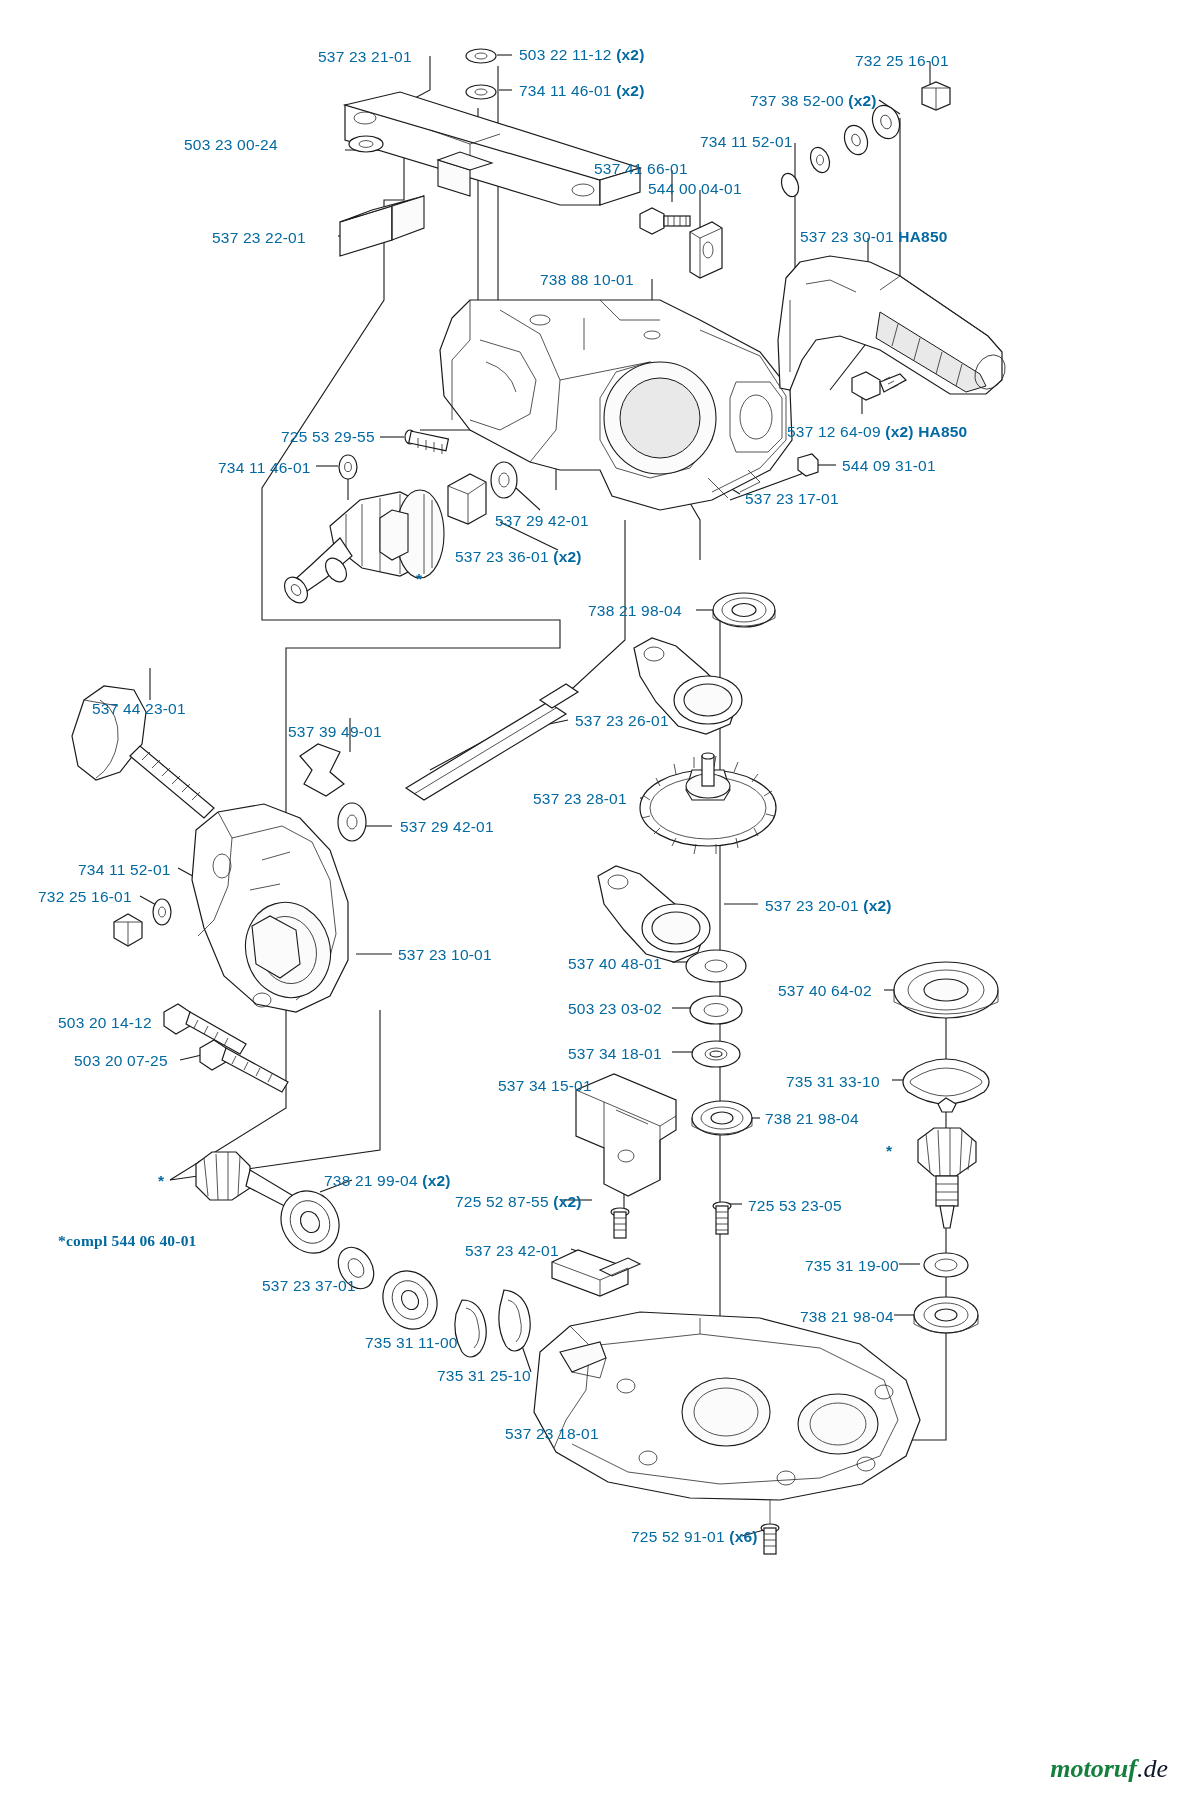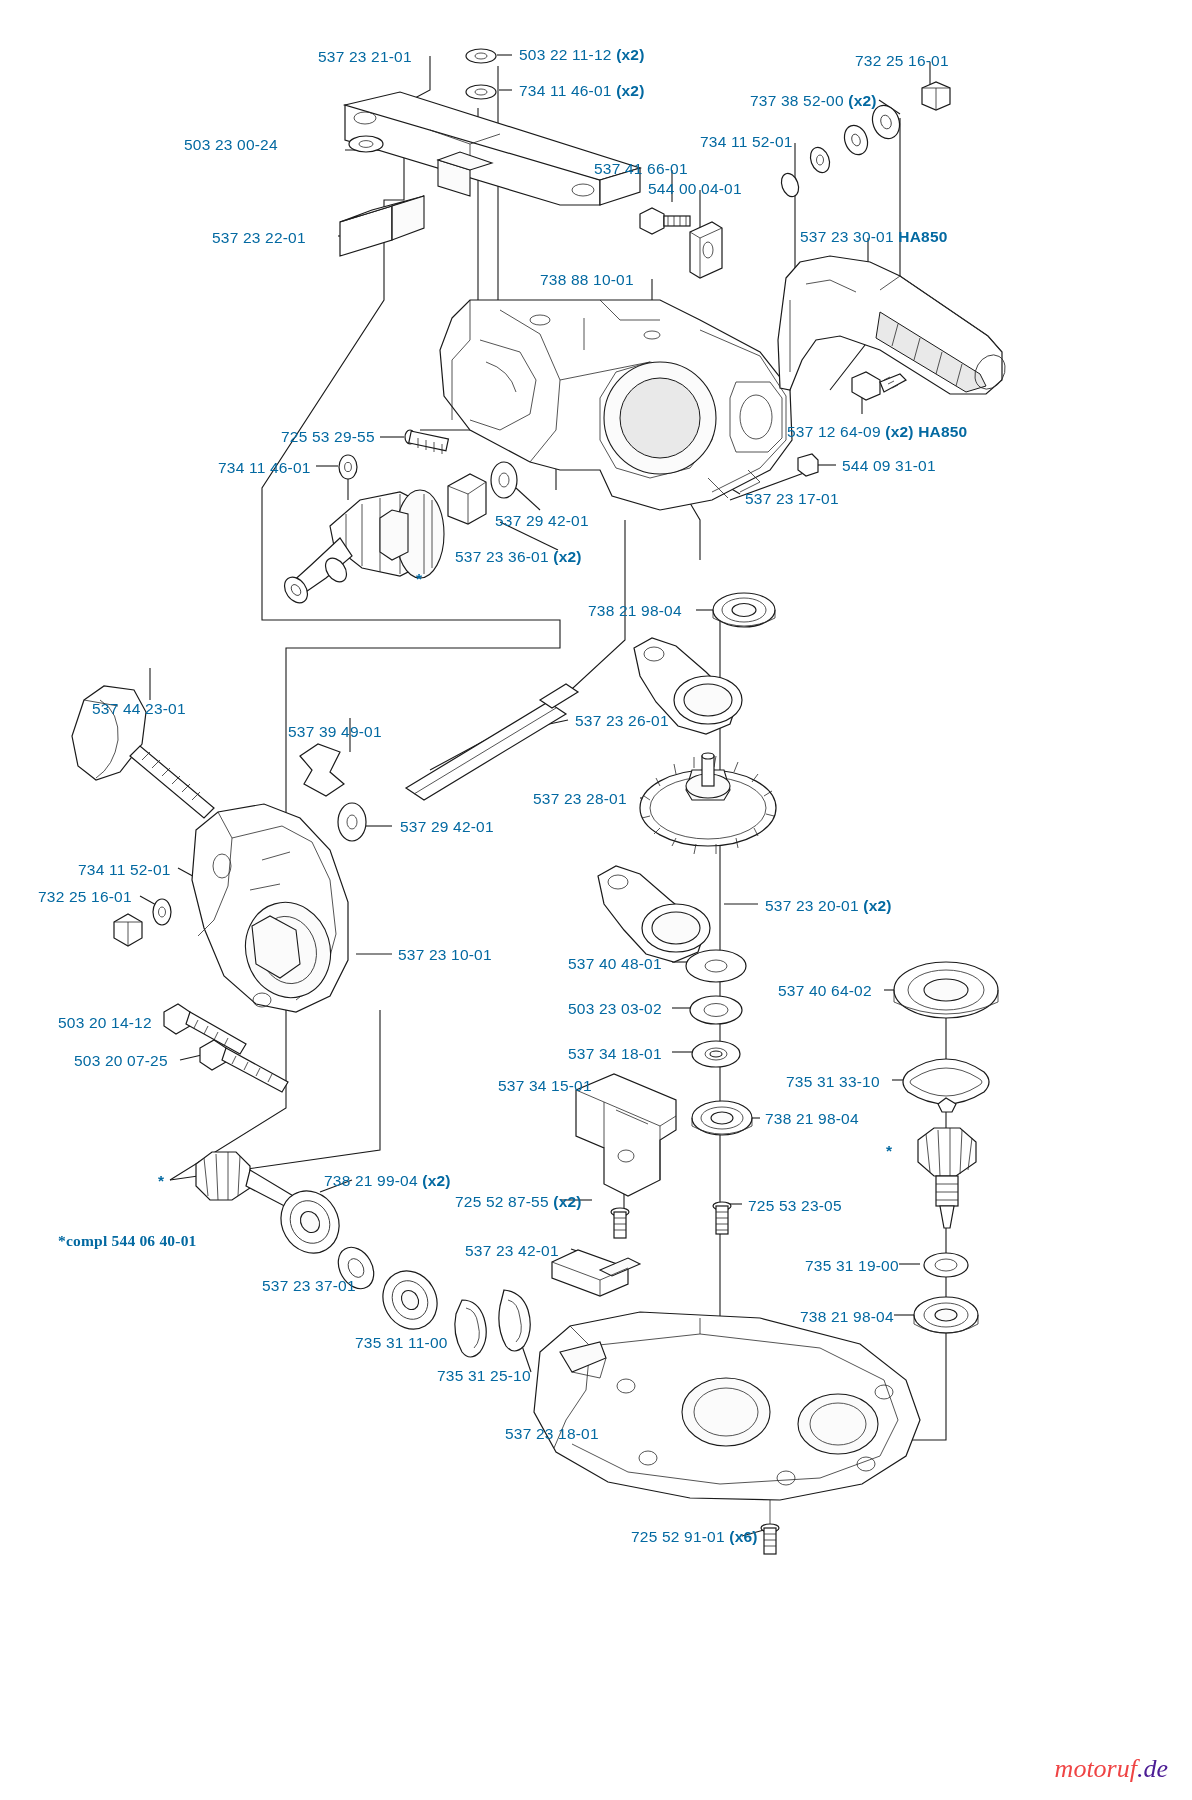--- a/index.html
+++ b/index.html
@@ -33,22 +33,22 @@
   .wm {
     position: absolute;
     right: 24px;
     bottom: 16px;
     font-size: 26px;
     font-family: "Liberation Serif", serif;
     font-style: italic;
     color: #c8a23a;
     white-space: nowrap;
   }
-  .wm .orange { color: #ef4444; font-weight: normal; font-style: italic; }
-  .wm .grey { color: #4c1d95; }
+  .wm .orange { color: #15803d; font-weight: bold; font-style: italic; }
+  .wm .grey { color: #0f172a; }
   svg { display: block; }
   .ln { stroke: #1a1a1a; stroke-width: 1.1; fill: none; }
   .sh { stroke: #1a1a1a; stroke-width: 1.2; fill: #ffffff; }
   .sh2 { stroke: #1a1a1a; stroke-width: 1.1; fill: #fbfbfb; }
   .shd { stroke: #1a1a1a; stroke-width: 1.0; fill: #e9e9e9; }
   .thin { stroke: #2a2a2a; stroke-width: 0.8; fill: none; }
 </style>
 </head>
 <body>
 
@@ -518,21 +518,21 @@
 <div class="lbl" style="left:498px; top:1077px;"><span>537 34 15-01</span></div>
 <div class="lbl" style="left:765px; top:1110px;"><span>738 21 98-04</span></div>
 <div class="lbl" style="left:288px; top:1172px;margin-left:36px;"><span>738 21 99-04</span> <span class="b">(x2)</span></div>
 <div class="lbl" style="left:455px; top:1193px;"><span>725 52 87-55</span> <span class="b">(x2)</span></div>
 <div class="lbl" style="left:748px; top:1197px;"><span>725 53 23-05</span></div>
 <div class="lbl bold" style="left:58px; top:1232px;font-family:Liberation Serif, serif;"><span>*compl 544 06 40-01</span></div>
 <div class="lbl" style="left:805px; top:1257px;"><span>735 31 19-00</span></div>
 <div class="lbl" style="left:465px; top:1242px;"><span>537 23 42-01</span></div>
 <div class="lbl" style="left:262px; top:1277px;"><span>537 23 37-01</span></div>
 <div class="lbl" style="left:800px; top:1308px;"><span>738 21 98-04</span></div>
-<div class="lbl" style="left:355px; top:1334px;text-align:center;"><span>735 31 11-00</span></div>
+<div class="lbl" style="left:365px; top:1334px;text-align:center;"><span>735 31 11-00</span></div>
 <div class="lbl" style="left:437px; top:1367px;"><span>735 31 25-10</span></div>
 <div class="lbl" style="left:505px; top:1425px;"><span>537 23 18-01</span></div>
 <div class="lbl" style="left:608px; top:1528px;margin-left:23px;"><span>725 52 91-01</span> <span class="b">(x6)</span></div>
 <div class="lbl bold" style="left:416px; top:570px;"><span>*</span></div>
 <div class="lbl bold" style="left:158px; top:1172px;"><span>*</span></div>
 <div class="lbl bold" style="left:886px; top:1142px;"><span>*</span></div>
 
 <div class="wm"><span class="orange">motoruf</span><span class="grey">.de</span></div>
 
 </div>

